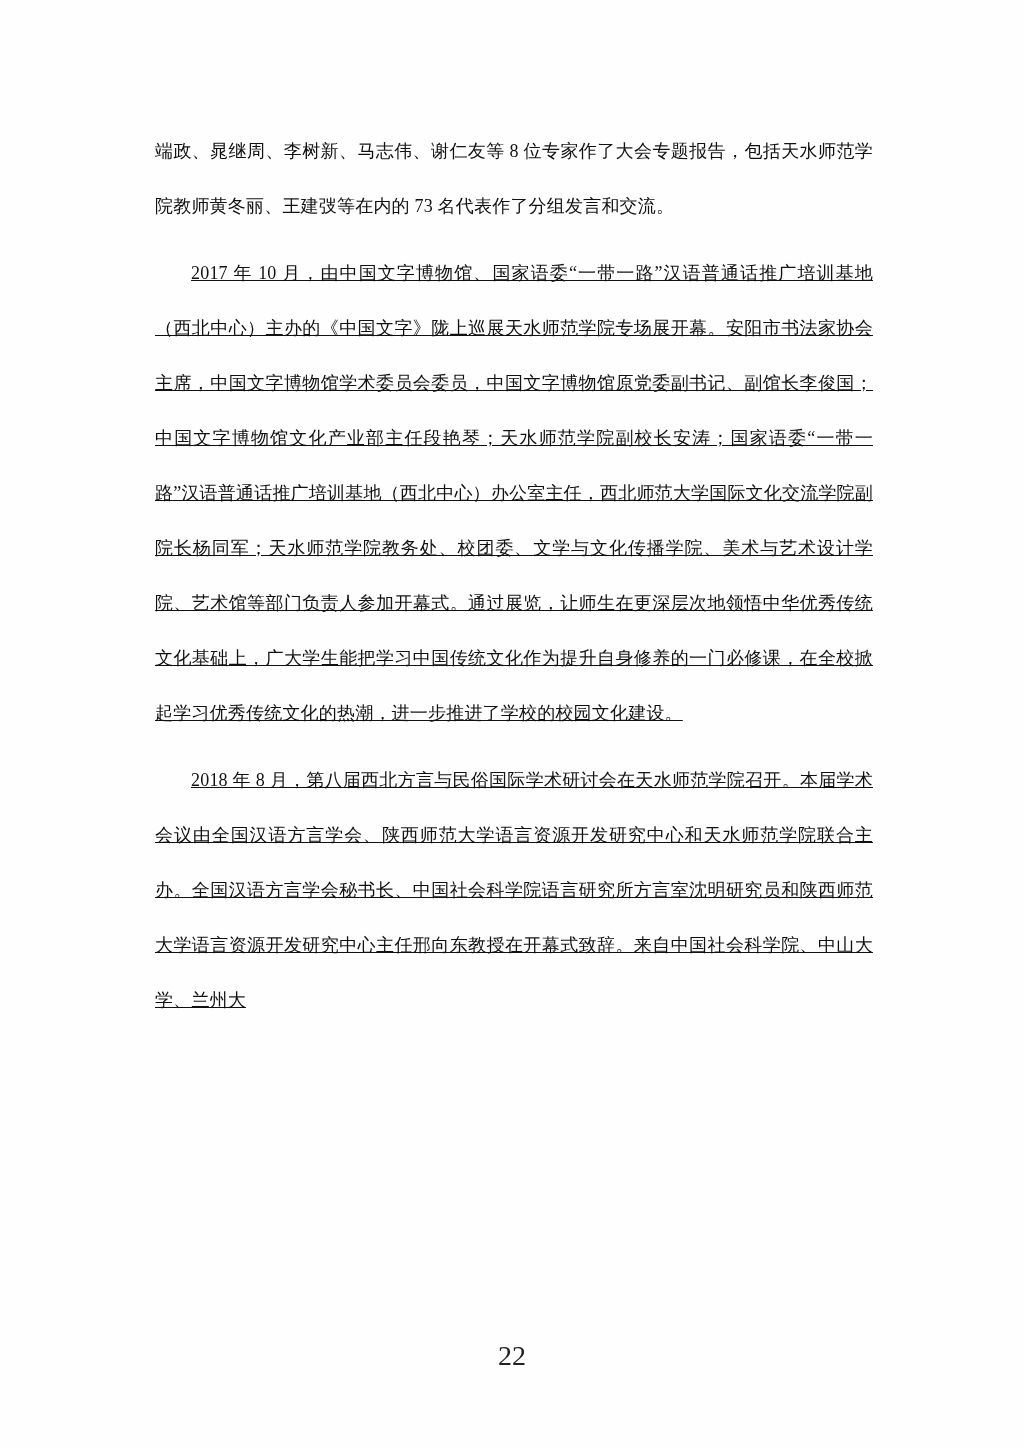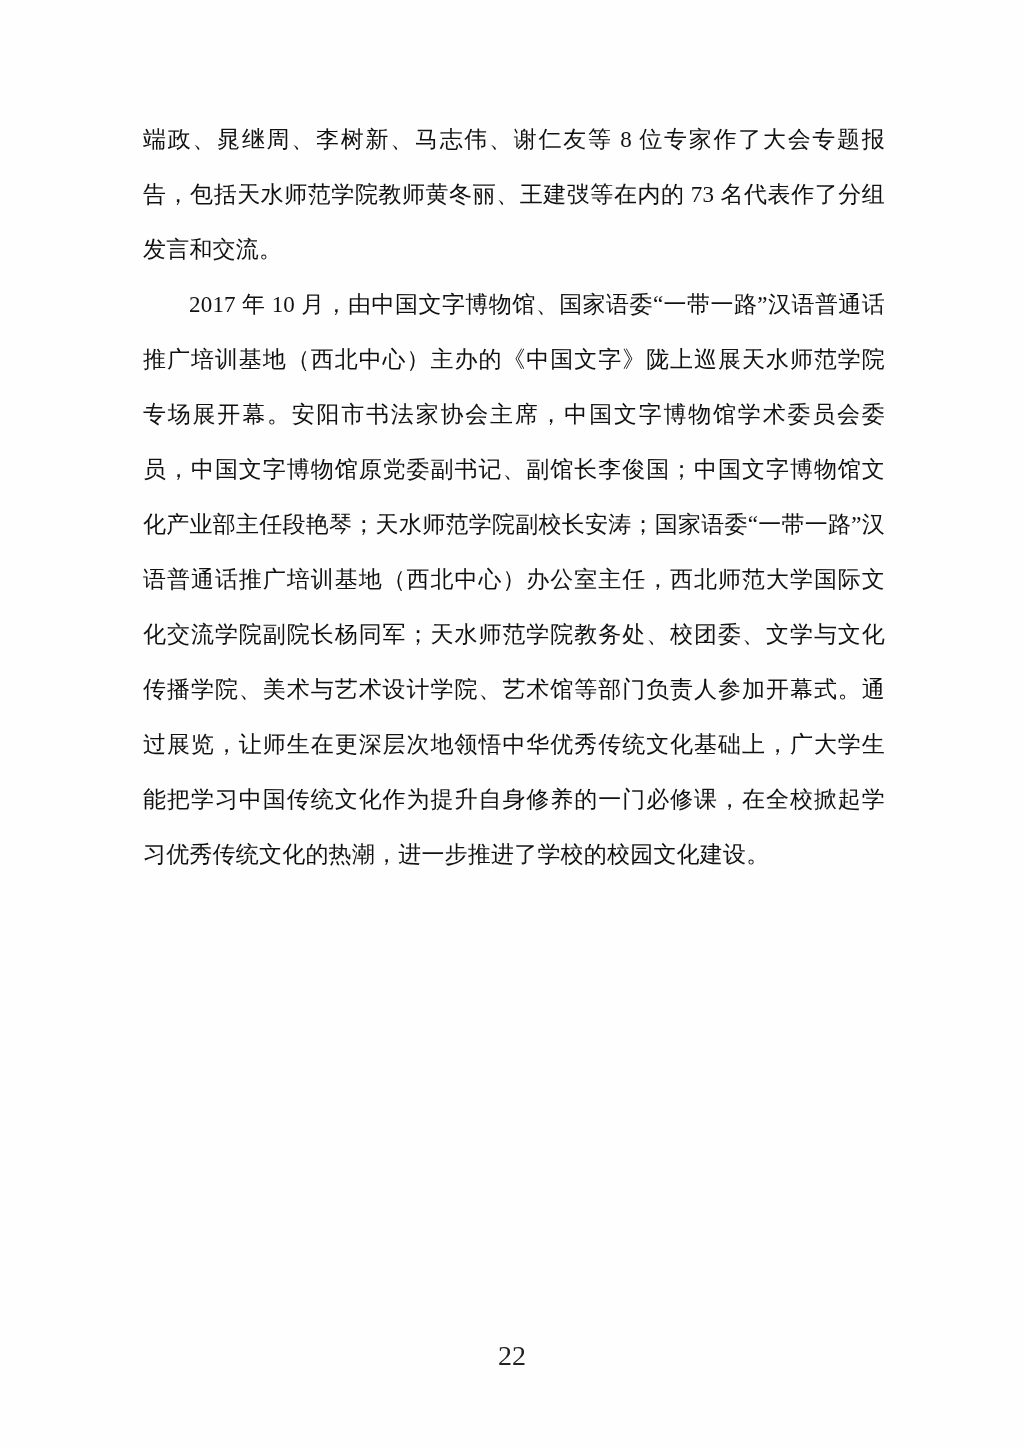--- a/index.html
+++ b/index.html
@@ -16,47 +16,49 @@
     overflow: hidden;
   }
   .content {
     position: absolute;
     left: 143px;
     top: 112px;
     width: 742px;
   }
   .para {
     font-family: "Liberation Serif", "DejaVu Serif", serif;
-    font-size: 23px;
+    font-size: 18px;
     line-height: 55px;
     color: #111111;
     text-align: justify;
     text-justify: inter-ideograph;
-    margin: 0;
+    margin: 12px;
     letter-spacing: 0.2px;
   }
   .para + .para {
     margin-top: 0px;
   }
   .indent {
     text-indent: 2em;
+    text-decoration: underline;
   }
   .page-number {
     position: absolute;
     left: 0;
     right: 0;
     top: 1340px;
     text-align: center;
     font-family: "Liberation Serif", "DejaVu Serif", serif;
     font-size: 28px;
     color: #222222;
   }
 </style>
 </head>
 <body>
 
 <div class="page">
   <div class="content">
     <p class="para">端政、晁继周、李树新、马志伟、谢仁友等 8 位专家作了大会专题报告，包括天水师范学院教师黄冬丽、王建弢等在内的 73 名代表作了分组发言和交流。</p>
     <p class="para indent">2017 年 10 月，由中国文字博物馆、国家语委“一带一路”汉语普通话推广培训基地（西北中心）主办的《中国文字》陇上巡展天水师范学院专场展开幕。安阳市书法家协会主席，中国文字博物馆学术委员会委员，中国文字博物馆原党委副书记、副馆长李俊国；中国文字博物馆文化产业部主任段艳琴；天水师范学院副校长安涛；国家语委“一带一路”汉语普通话推广培训基地（西北中心）办公室主任，西北师范大学国际文化交流学院副院长杨同军；天水师范学院教务处、校团委、文学与文化传播学院、美术与艺术设计学院、艺术馆等部门负责人参加开幕式。通过展览，让师生在更深层次地领悟中华优秀传统文化基础上，广大学生能把学习中国传统文化作为提升自身修养的一门必修课，在全校掀起学习优秀传统文化的热潮，进一步推进了学校的校园文化建设。</p>
+    <p class="para indent">2018 年 8 月，第八届西北方言与民俗国际学术研讨会在天水师范学院召开。本届学术会议由全国汉语方言学会、陕西师范大学语言资源开发研究中心和天水师范学院联合主办。全国汉语方言学会秘书长、中国社会科学院语言研究所方言室沈明研究员和陕西师范大学语言资源开发研究中心主任邢向东教授在开幕式致辞。来自中国社会科学院、中山大学、兰州大</p>
   </div>
   <div class="page-number">22</div>
 </div>
 
 </body></html>

